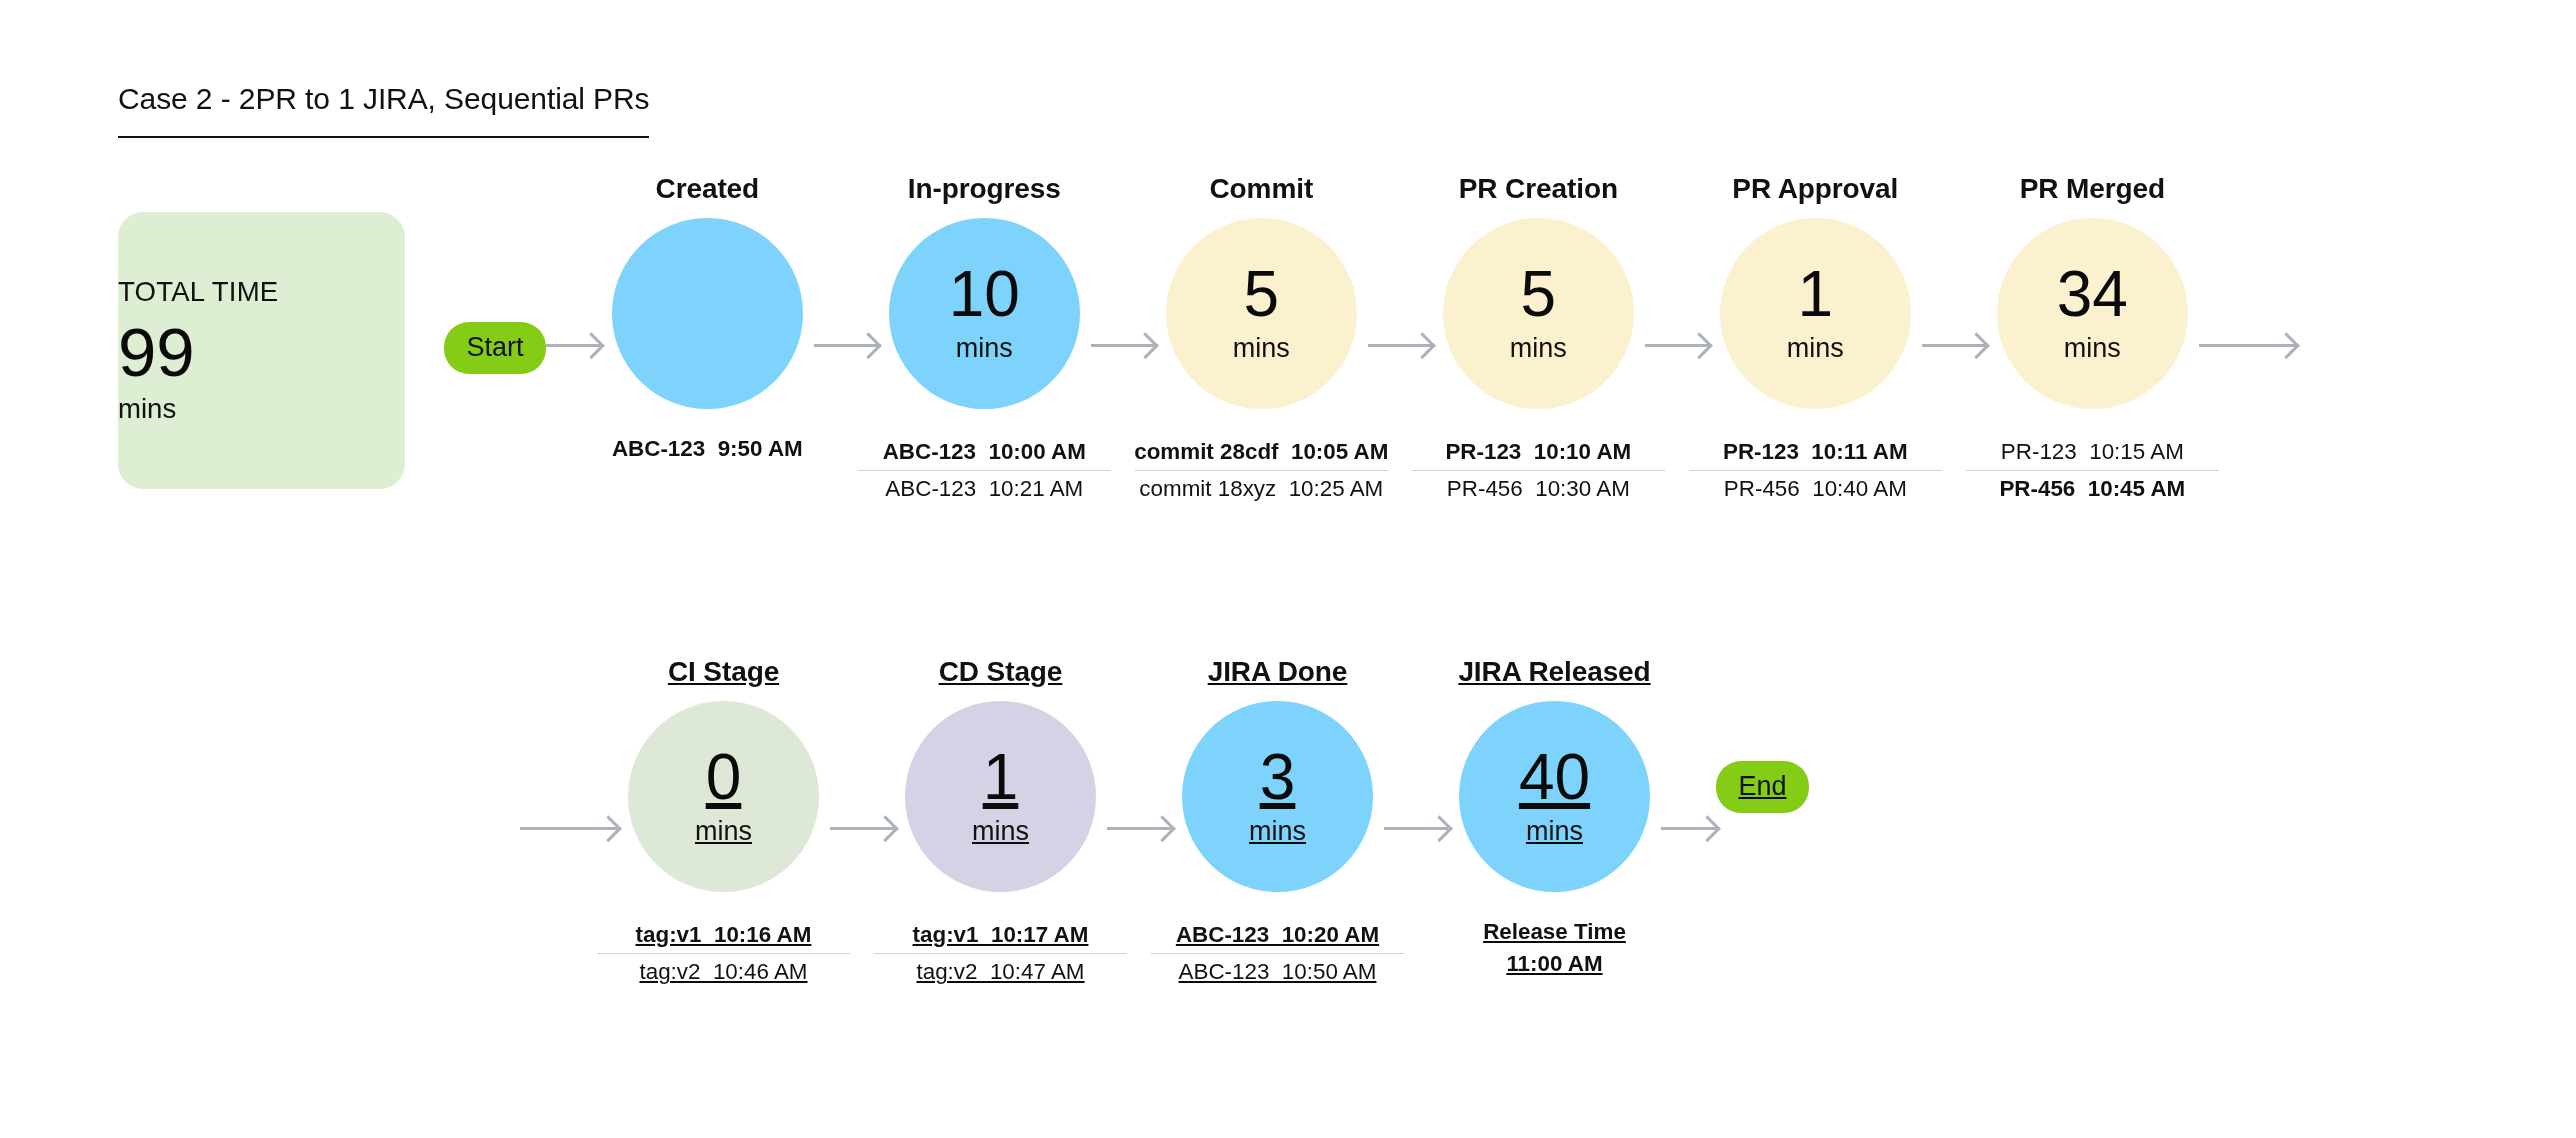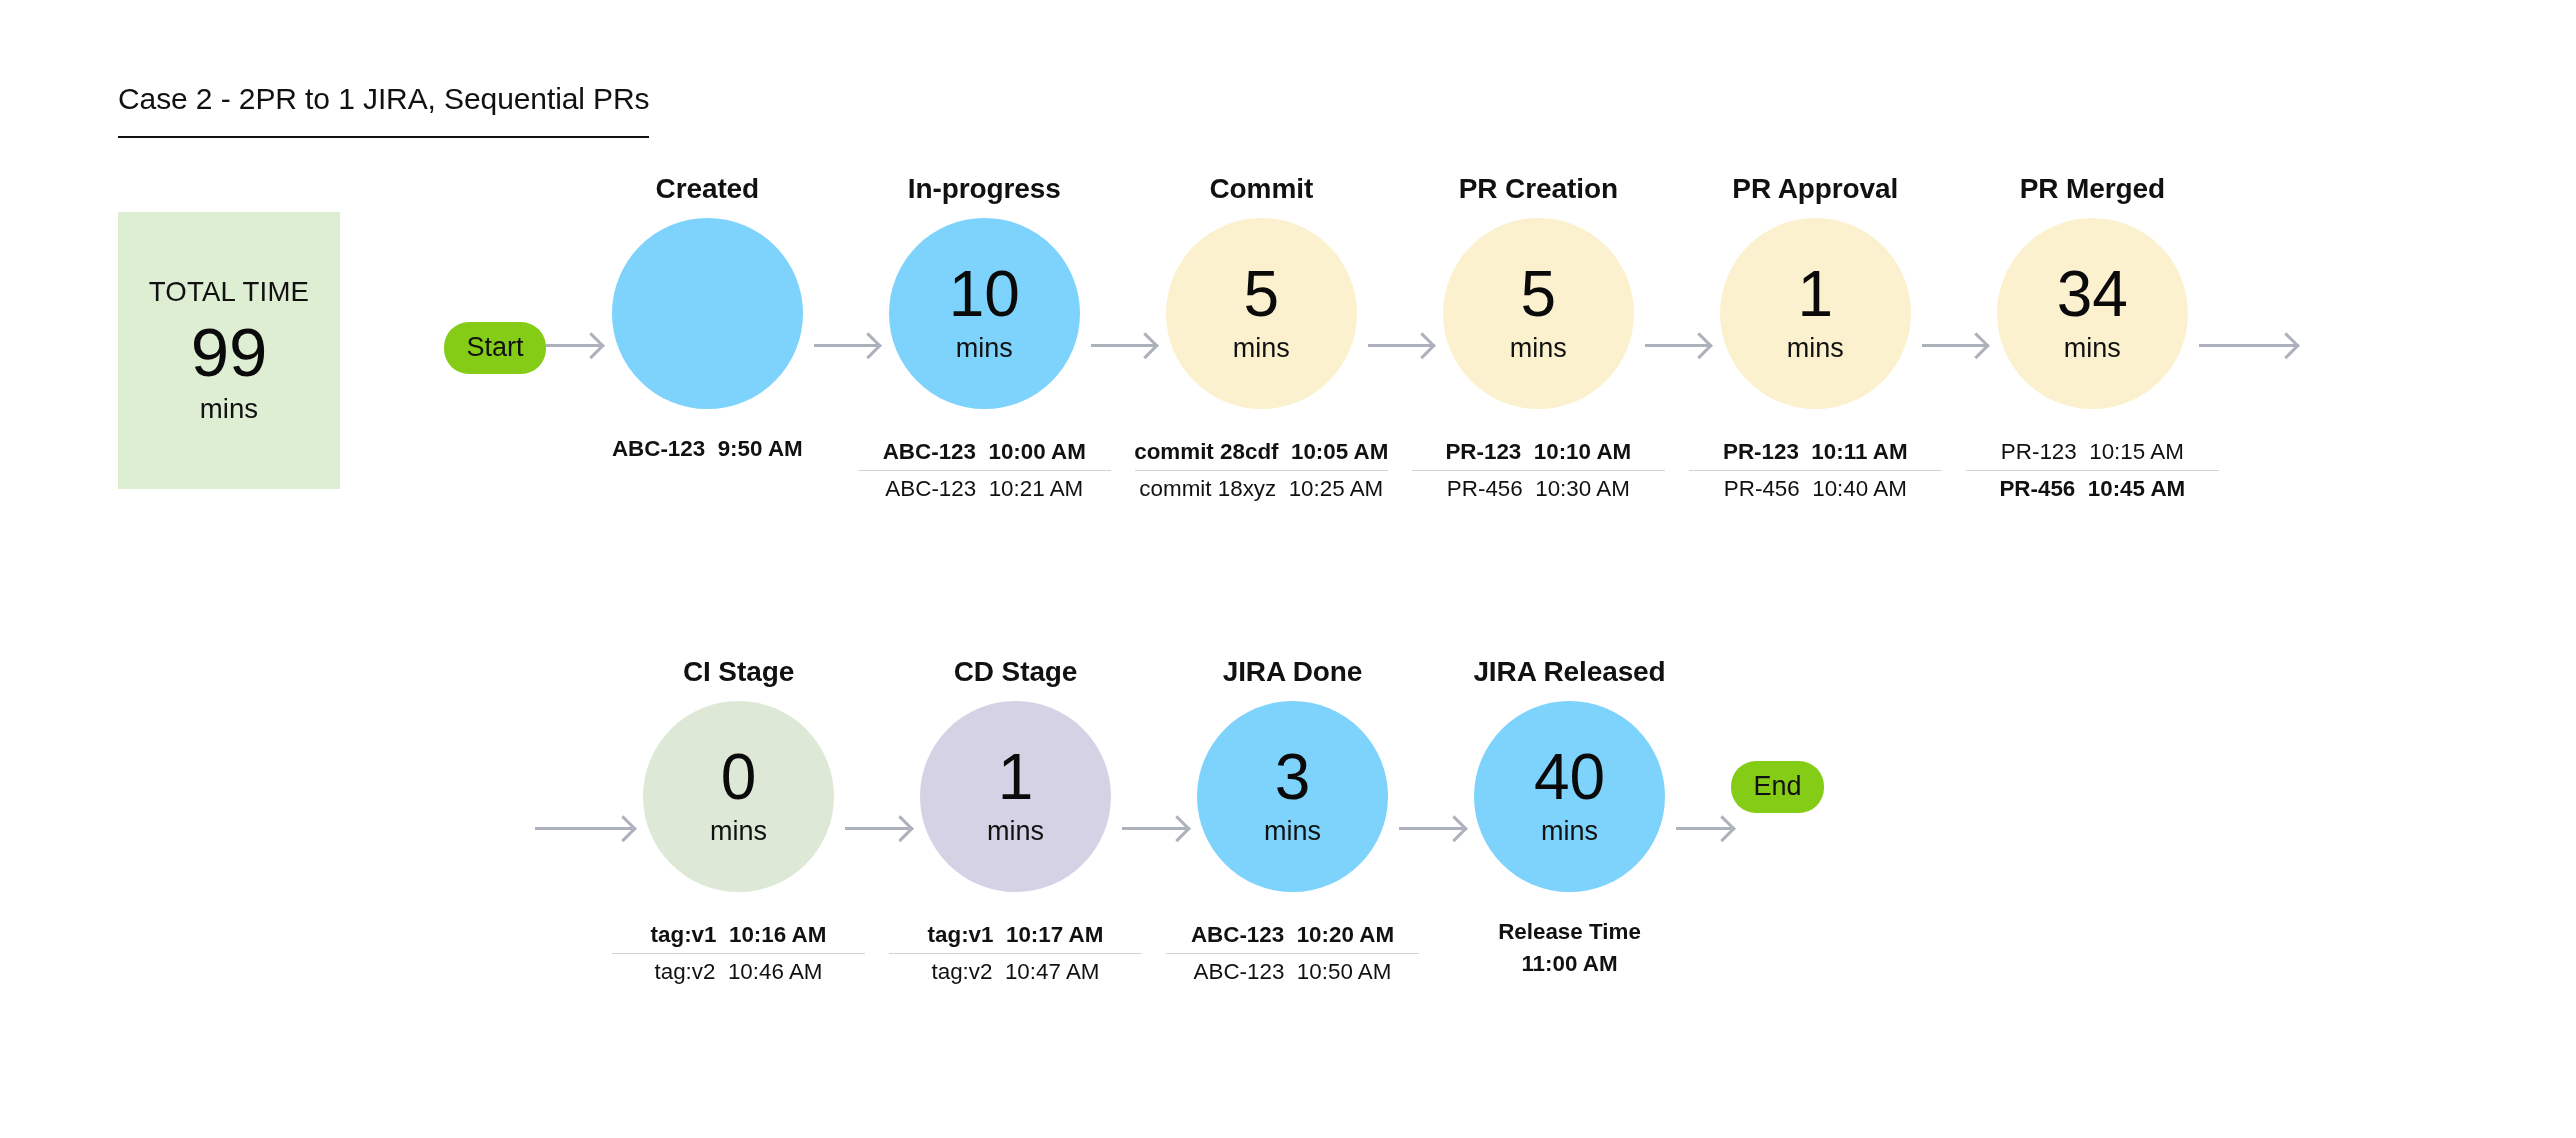--- a/index.html
+++ b/index.html
@@ -30,28 +30,28 @@
     padding-bottom: 21px;
     line-height: 1.1;
     white-space: nowrap;
   }
 
   
   .total-card {
     position: absolute;
     left: 118px;
     top: 212px;
-    width: 222px;
+    width: 287px;
     height: 277px;
     background: #ddeed3;
     display: flex;
     flex-direction: column;
-    align-items: center;
     justify-content: center;
     box-sizing: border-box;
+    border-radius: 25px;
   }
   .total-card .tc-label {
     font-size: 27.6px;
     font-weight: 400;
     letter-spacing: 0.2px;
     color: #111111;
     margin-bottom: 6px;
   }
   .total-card .tc-value {
     font-size: 69px;
@@ -67,21 +67,21 @@
   }
 
   
   .flow-row {
     position: absolute;
     left: 0;
     display: flex;
     align-items: flex-start;
   }
   #row-1 { top: 173px; left: 444px; }
-  #row-2 { top: 656px; left: 535px; }
+  #row-2 { top: 656px; left: 520px; text-decoration: underline; }
 
   .pill {
     flex: 0 0 auto;
     background: #84cc16;
     border-radius: 25px;
     padding: 10.4px 22.4px;
     font-size: 27px;
     font-weight: 400;
     color: #111111;
     white-space: nowrap;

